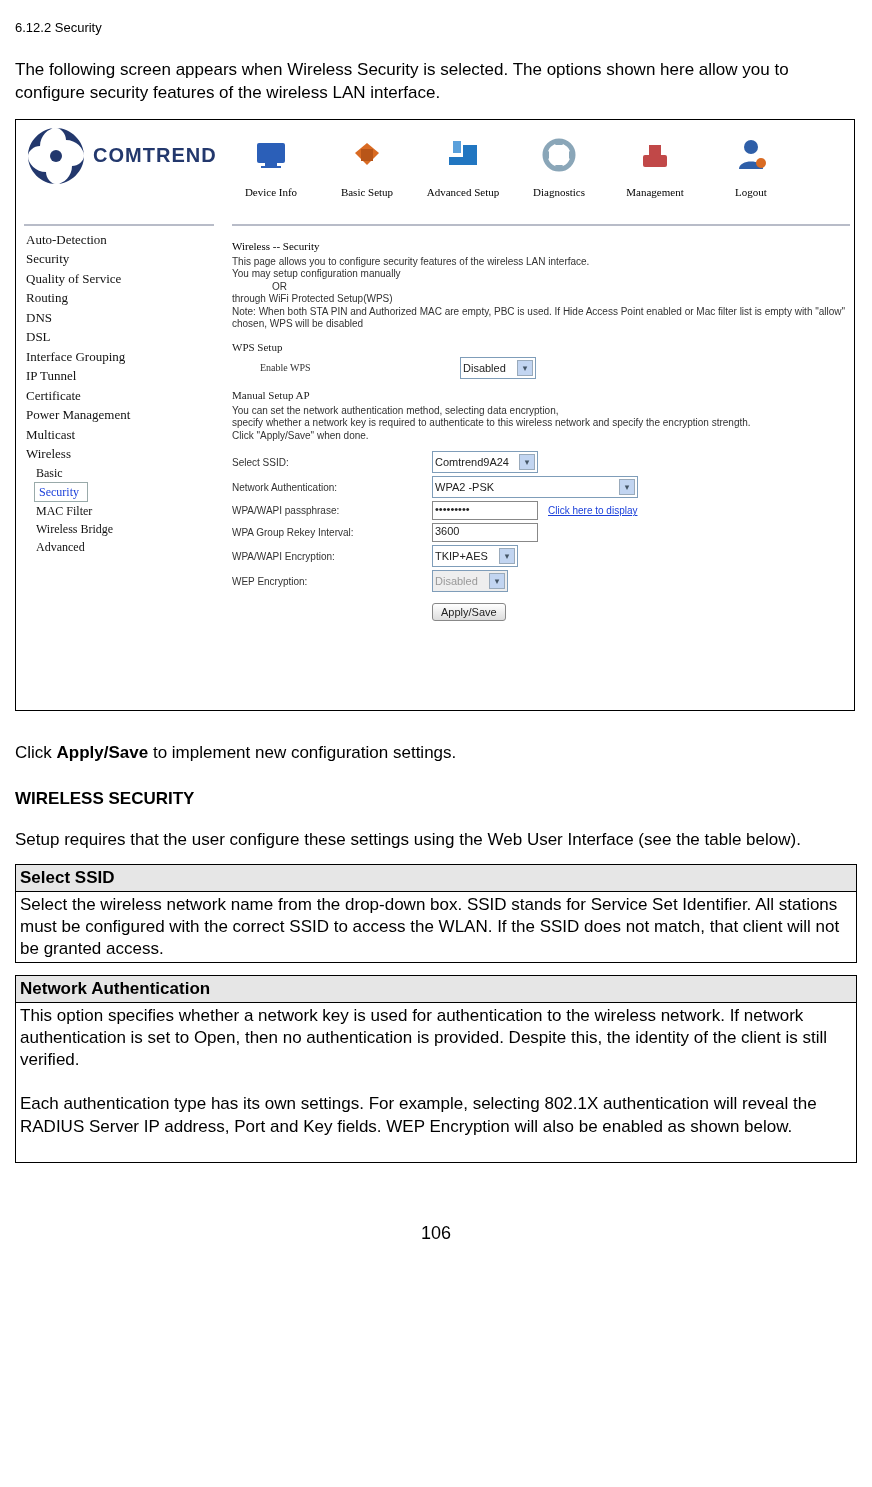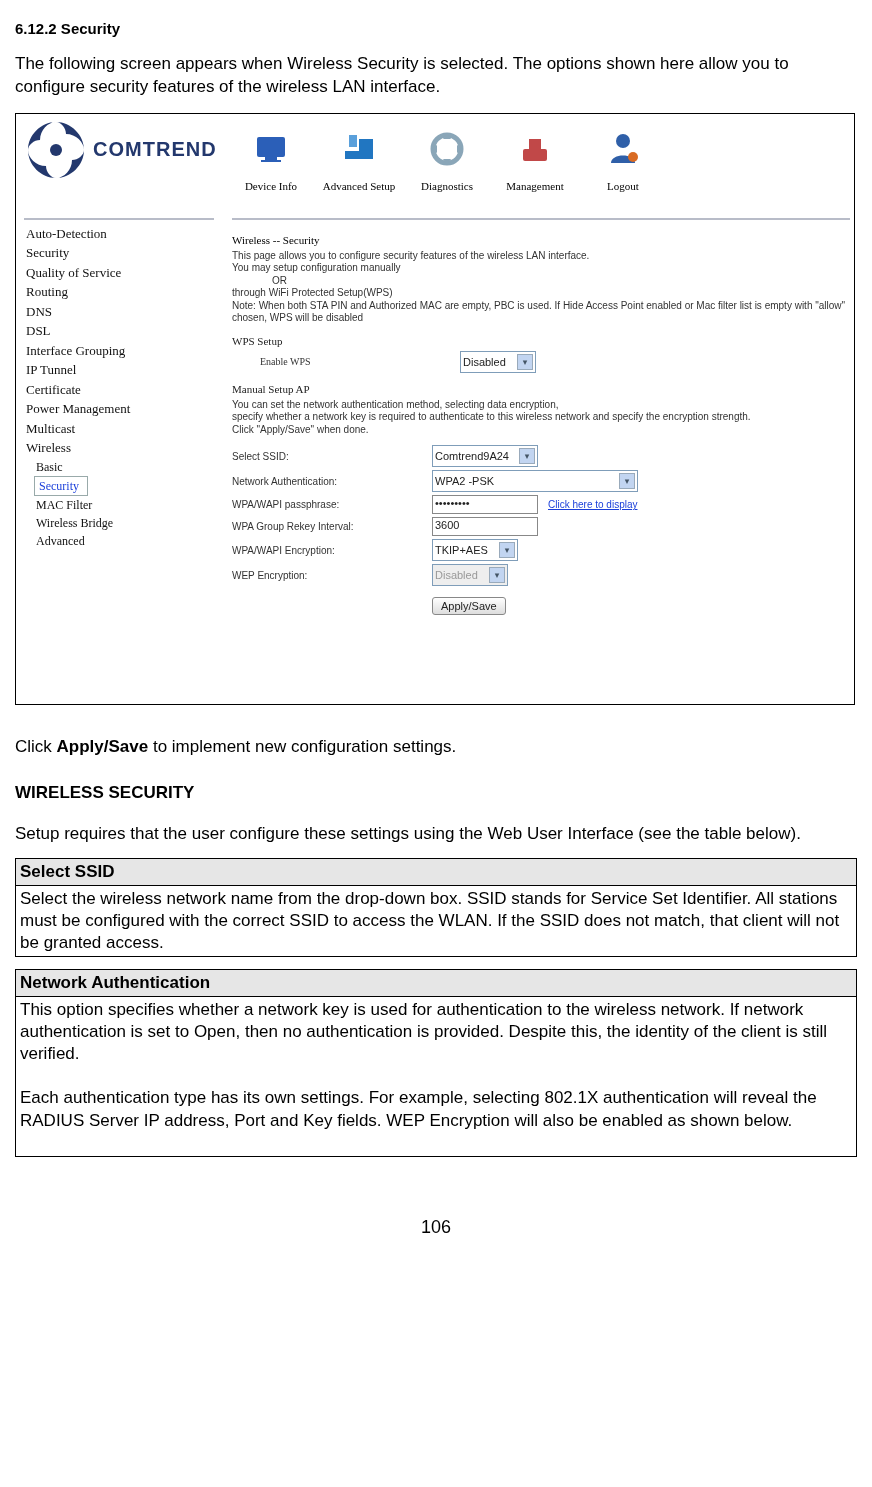--- a/index.html
+++ b/index.html
@@ -4,23 +4,23 @@
 <style>
   body {
     font-family: Verdana, Arial, sans-serif;
     font-size: 17px;
     color: #000;
     margin: 0;
     padding: 20px 15px 20px 15px;
     width: 842px;
   }
   .section-heading {
-    font-weight: bold;
-    font-size: 15px;
-    margin-bottom: 16px;
+    font-weight: normal;
+    font-size: 13px;
+    margin-bottom: 24px;
   }
   .intro-text {
     margin-bottom: 14px;
     line-height: 1.35;
   }
   .screenshot-box {
     border: 1px solid #000;
     background: #fff;
     width: 838px;
     height: 590px;
@@ -47,21 +47,21 @@
     font-weight: bold;
     letter-spacing: 1px;
     color: #23386d;
     font-family: Arial, sans-serif;
     display:inline-block;
     vertical-align:middle;
     margin-left: 4px;
   }
   .topnav {
     display:flex;
-    gap: 8px;
+    gap: 16px;
     padding: 6px 6px 0 0;
     flex:1;
     justify-content:flex-start;
   }
   .topnav-item {
     text-align:center;
     font-family: Georgia, 'Times New Roman', serif;
     font-size: 11px;
     width: 80px;
   }
@@ -242,20 +242,29 @@
     <div class="topnav" id="topnav">
         <div class="topnav-item">
           <div class="topnav-icon" style="background:transparent;">
             <svg width="40" height="40" viewBox="0 0 40 40">
               <rect x="6" y="8" width="28" height="20" rx="2" fill="#2b5fb8"></rect>
               <rect x="14" y="28" width="12" height="3" fill="#2b5fb8"></rect>
               <rect x="10" y="31" width="20" height="2" fill="#2b5fb8"></rect>
             </svg>
           </div>
           <div>Device Info</div>
+        </div>
+        <div class="topnav-item">
+          <div class="topnav-icon" style="background:transparent;">
+            <svg width="40" height="40" viewBox="0 0 40 40">
+              <path d="M8 18 L20 8 L32 18 L20 30 Z" fill="#d96b23"></path>
+              <rect x="14" y="14" width="12" height="12" fill="#b85518"></rect>
+            </svg>
+          </div>
+          <div>Basic Setup</div>
         </div>
         <div class="topnav-item">
           <div class="topnav-icon" style="background:transparent;">
             <svg width="40" height="40" viewBox="0 0 40 40">
               <path d="M6 22 L20 22 L20 10 L34 10 L34 30 L6 30 Z" fill="#2176c1"></path>
               <path d="M10 6 L18 6 L18 18 L10 18 Z" fill="#5aa0db"></path>
             </svg>
           </div>
           <div>Advanced Setup</div>
         </div>

